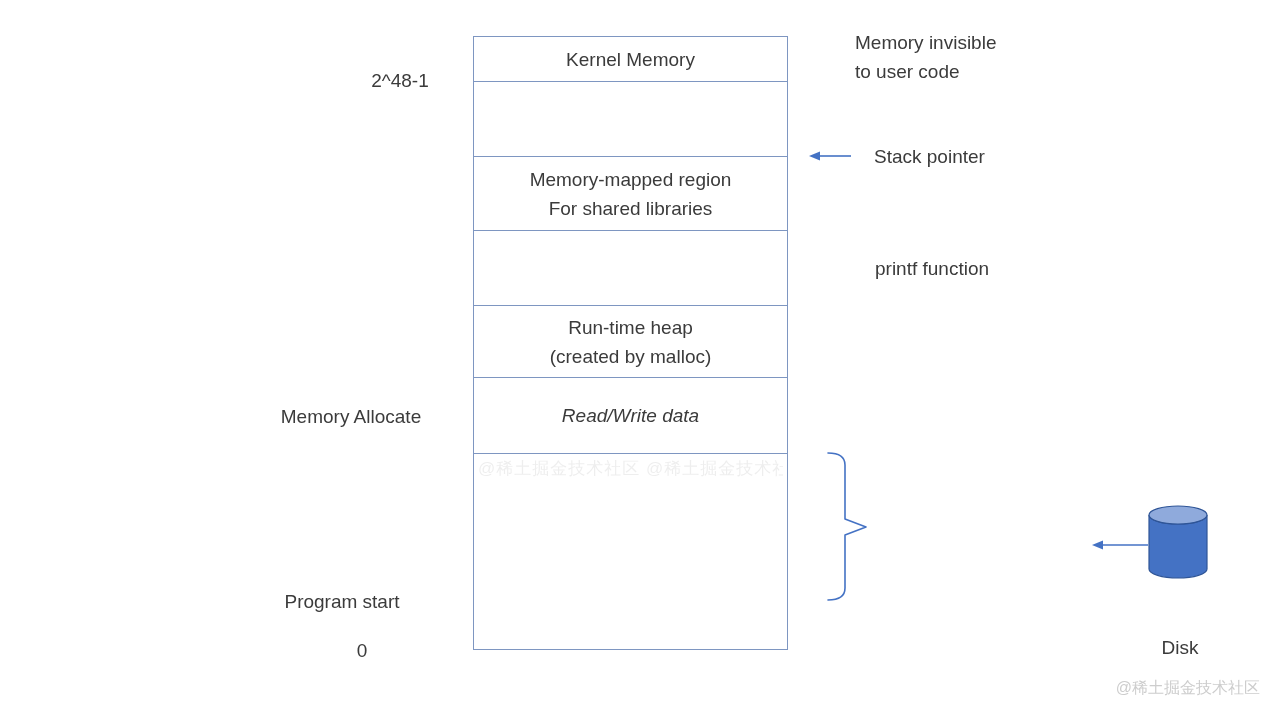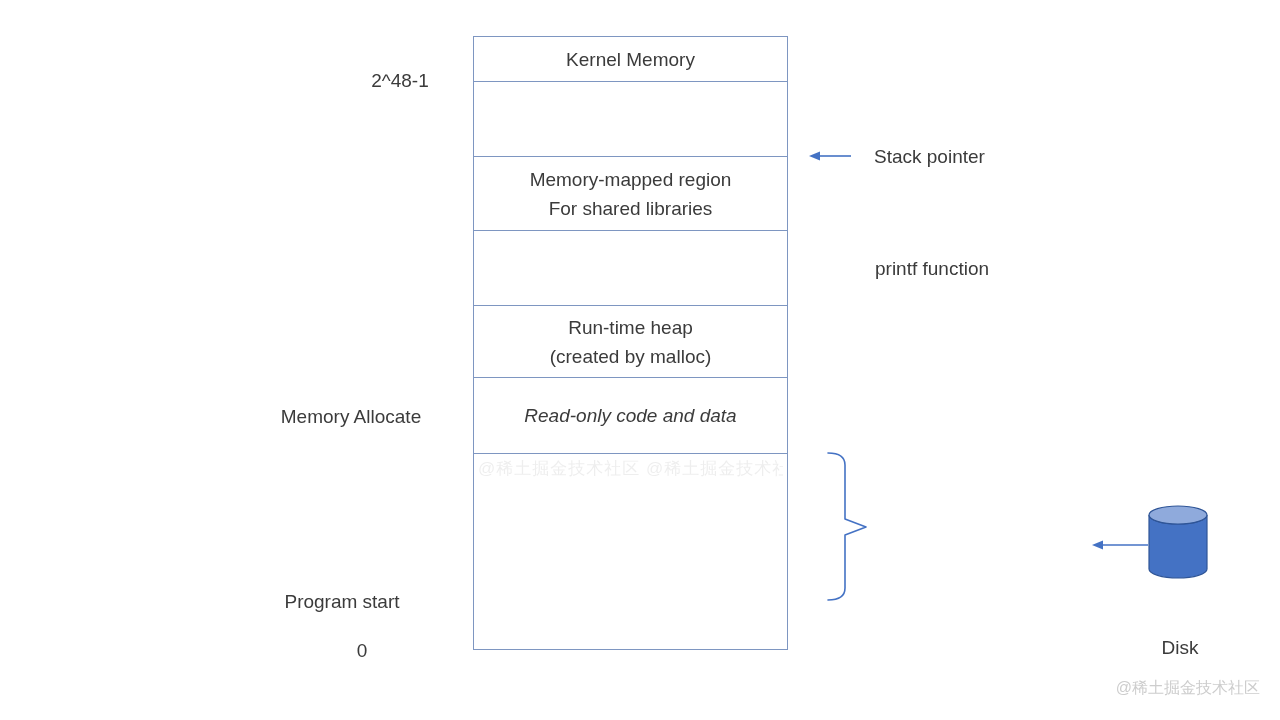--- a/index.html
+++ b/index.html
@@ -99,31 +99,33 @@
 <div class="canvas">
 
   <div class="memory-box">
     <div class="mem-row">Kernel Memory</div>
     <div class="mem-row"></div>
     <div class="mem-row">Memory-mapped region
 For shared libraries</div>
     <div class="mem-row"></div>
     <div class="mem-row">Run-time heap
 (created by malloc)</div>
-    <div class="mem-row">Read-only code and data</div>
+    <div class="mem-row">Read/Write data</div>
     <div class="mem-row">
       <div class="inner-pattern">@稀土掘金技术社区 @稀土掘金技术社区 @稀土掘金技术社区 @稀土掘金技术社区</div>
     </div>
   </div>
 
   <div class="lbl center-anchor" style="left:400px; top:80px;">2^48-1</div>
   <div class="lbl center-anchor" style="left:351px; top:416px;">Memory Allocate</div>
   <div class="lbl center-anchor" style="left:342px; top:601px;">Program start</div>
   <div class="lbl center-anchor" style="left:362px; top:650px;">0</div>
 
+  <div class="lbl" style="left:855px; top:28px;">Memory invisible
+to user code</div>
   <div class="lbl vcenter-anchor" style="left:874px; top:156px;">Stack pointer</div>
   <div class="lbl vcenter-anchor" style="left:875px; top:268px;">printf function</div>
   <div class="lbl center-anchor" style="left:1180px; top:631px;margin-top:16px;">Disk</div>
 
   <svg style="left:807px; top:149px;" width="46" height="14">
     <line class="accent-line" x1="12" y1="7" x2="44" y2="7"></line>
     <polygon class="accent-fill" points="2,7 13,2.5 13,11.5"></polygon>
   </svg>
 
   <svg style="left:826px; top:449px;" width="46" height="156">

